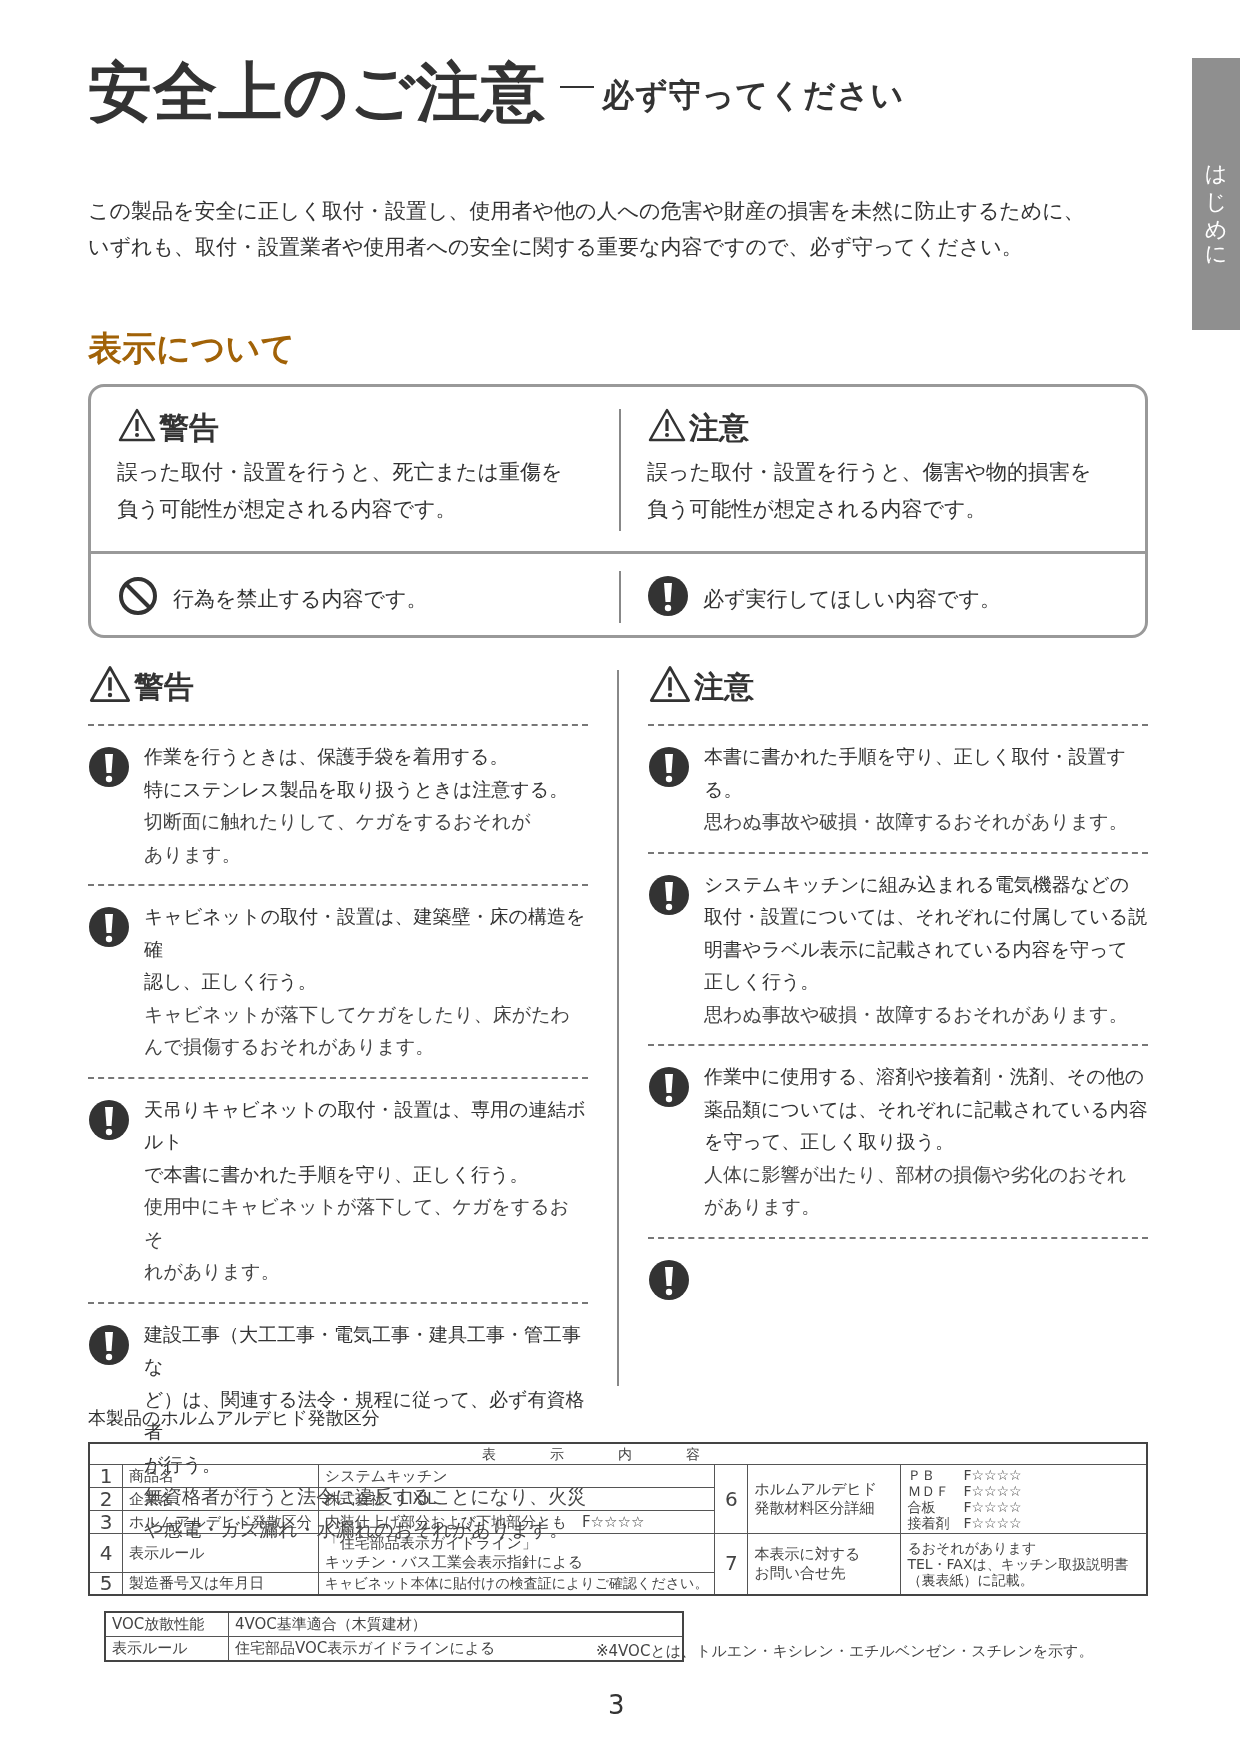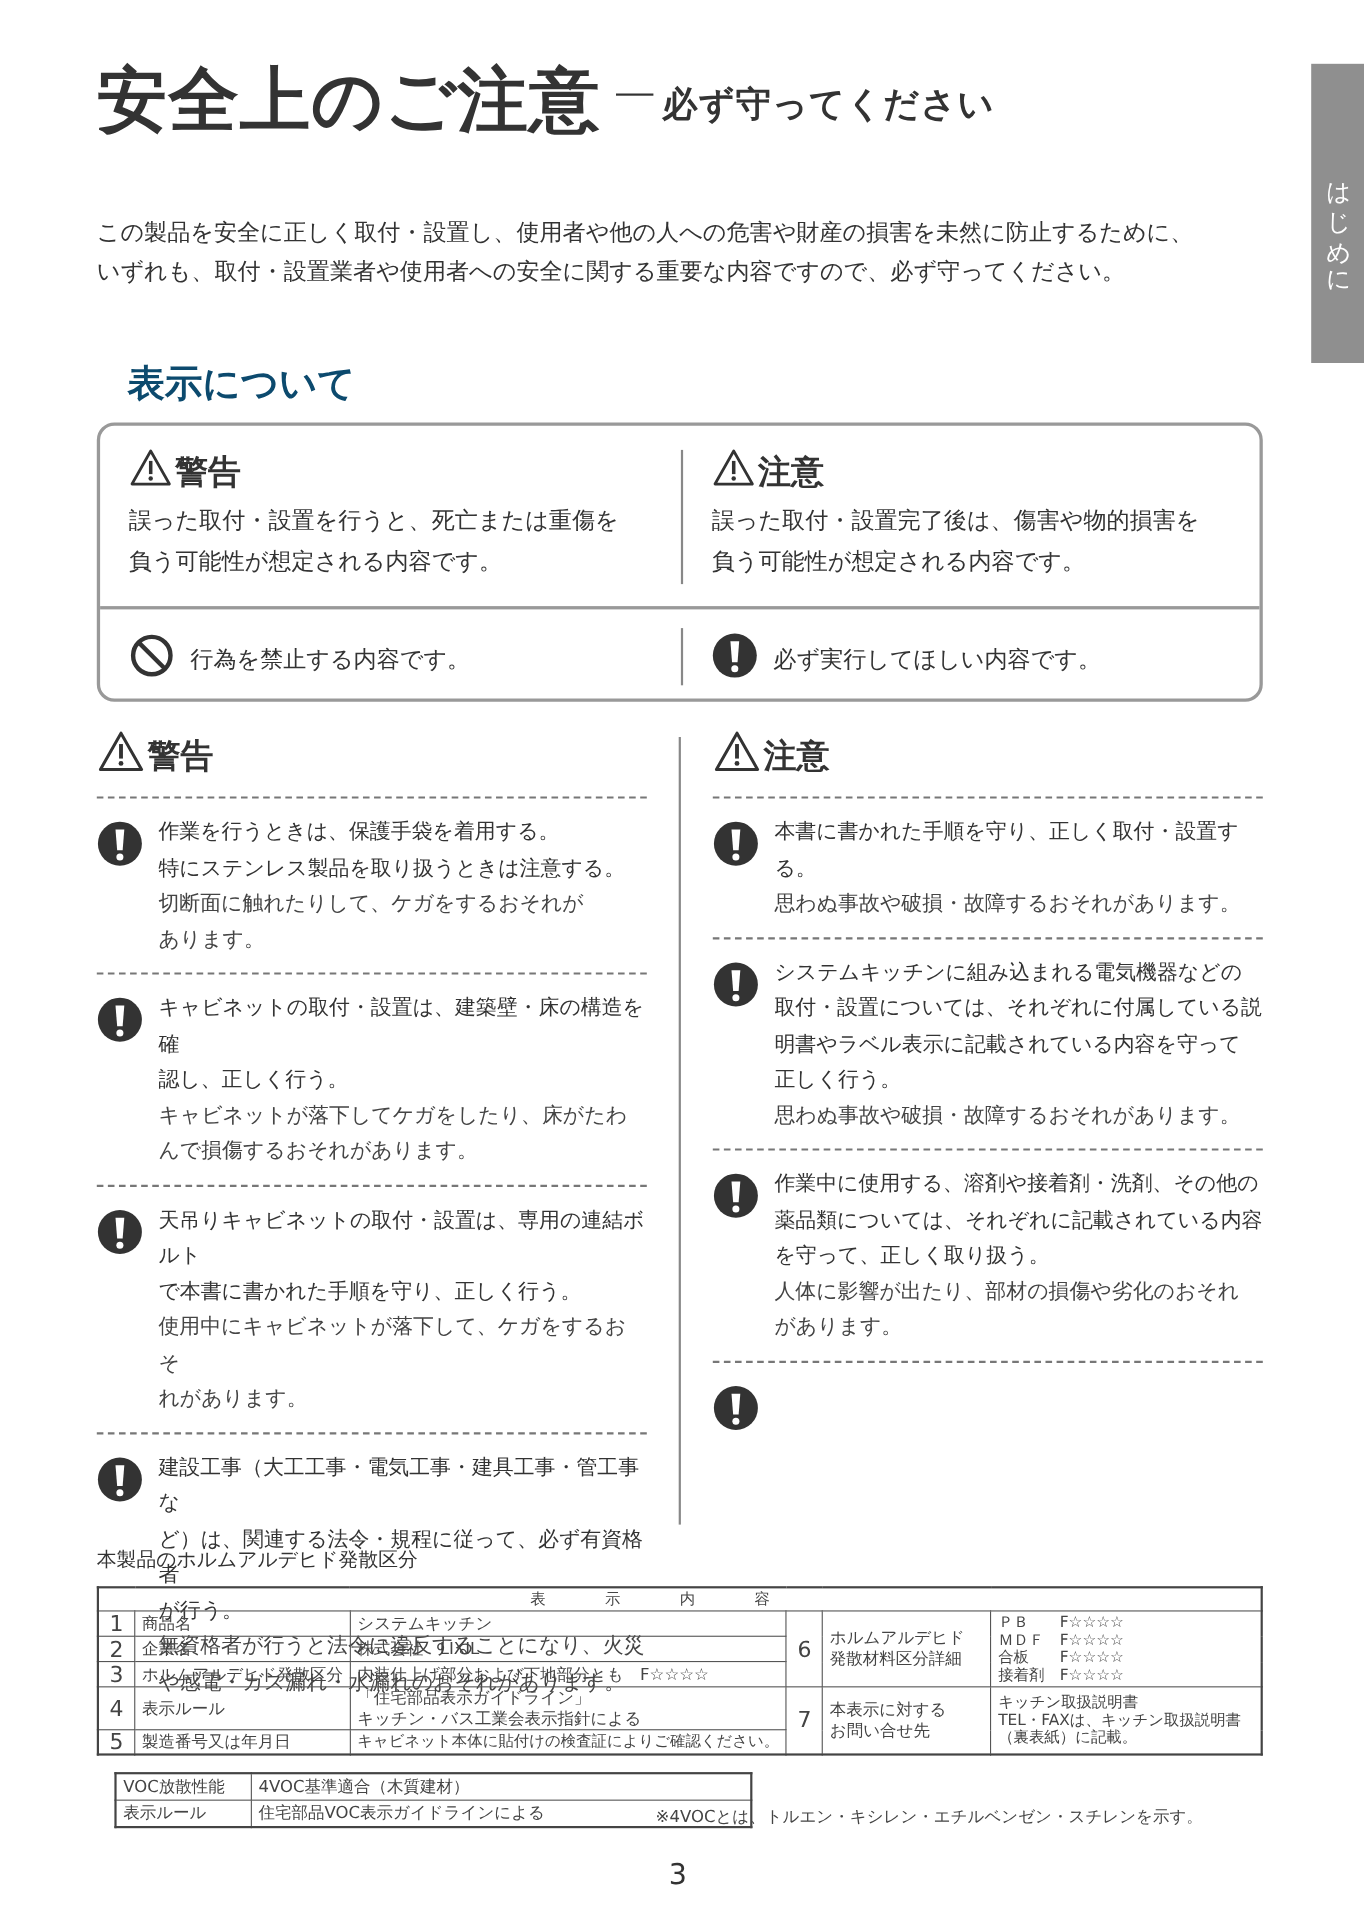--- a/index.html
+++ b/index.html
@@ -16,21 +16,21 @@
   .title .dash { display: inline-block; width: 34px; height: 2px; background: #333; vertical-align: 18px; margin-right: 8px; }
 
   
   .side-tab { left: 1192px; top: 58px; width: 48px; height: 272px; background: #8f8f8f; }
   .side-tab span { position: absolute; left: 0; width: 48px; top: 92px; color: #fff; font-size: 22px; writing-mode: vertical-rl; text-align: center; line-height: 48px; letter-spacing: 2px; }
 
   
   .intro { left: 88px; top: 193px; width: 1080px; font-size: 21px; line-height: 36px; color: #333; }
   .intro div { white-space: nowrap; }
 
-  .h2 { left: 88px; top: 326px; font-size: 34px; font-weight: bold; color: #0c4a6e; margin-left: 28px; }
+  .h2 { left: 88px; top: 326px; font-size: 34px; font-weight: bold; color: #a16207; }
 
   
   .legend-box { left: 88px; top: 384px; width: 1060px; height: 254px; border: 3px solid #999; border-radius: 16px; box-sizing: border-box; }
   .legend-box .hline { position: absolute; left: 0; right: 0; top: 164px; height: 3px; background: #999; }
   .legend-box .vline1 { position: absolute; left: 528px; top: 22px; width: 2px; height: 122px; background: #888; }
   .legend-box .vline2 { position: absolute; left: 528px; top: 184px; width: 2px; height: 52px; background: #888; }
   .lg-cell { position: absolute; }
   .lg-title { font-size: 30px; font-weight: bold; display: flex; align-items: center; gap: 2px; color: #333; }
   .lg-text { font-size: 21px; line-height: 37px; margin-top: 4px; color: #333; white-space: nowrap; }
   .lg-sym { display: flex; align-items: center; gap: 14px; font-size: 21px; white-space: nowrap; color: #333; }
@@ -107,21 +107,21 @@
       <span>
         <svg width="40" height="36" viewBox="0 0 40 36">
             <path d="M20 3 L37 33 L3 33 Z" fill="none" stroke="#333" stroke-width="2.5" stroke-linejoin="round"></path>
             <rect x="18.4" y="12" width="3.2" height="12" fill="#333"></rect>
             <circle cx="20" cy="28" r="2" fill="#333"></circle>
           </svg>
       </span>
       <span>注意</span>
     </div>
     <div class="lg-text">
-      <div>誤った取付・設置完了後は、傷害や物的損害を</div>
+      <div>誤った取付・設置を行うと、傷害や物的損害を</div>
       <div>負う可能性が想定される内容です。</div>
     </div>
   </div>
 
   <div class="lg-cell lg-sym" style="left:26px; top:188px;">
     <span>
       <svg width="42" height="42" viewBox="0 0 42 42">
           <circle cx="21" cy="21" r="17" fill="none" stroke="#333" stroke-width="4"></circle>
           <line x1="9" y1="9" x2="33" y2="33" stroke="#333" stroke-width="4"></line>
         </svg>
@@ -325,21 +325,21 @@
     <td>
       <div>「住宅部品表示ガイドライン」</div>
       <div>キッチン・バス工業会表示指針による</div>
     </td>
     <td class="num" rowspan="2">7</td>
     <td rowspan="2">
       <div>本表示に対する</div>
       <div>お問い合せ先</div>
     </td>
     <td rowspan="2" style="line-height:16px; font-size:14px">
-      <div>キッチン取扱説明書</div>
+      <div>るおそれがあります</div>
       <div>TEL・FAXは、キッチン取扱説明書</div>
       <div>（裏表紙）に記載。</div>
     </td>
   </tr>
   <tr style="height:22px">
     <td class="num">5</td>
     <td>製造番号又は年月日</td>
     <td style="white-space:nowrap; font-size:14px">キャビネット本体に貼付けの検査証によりご確認ください。</td>
   </tr>
 </tbody>

